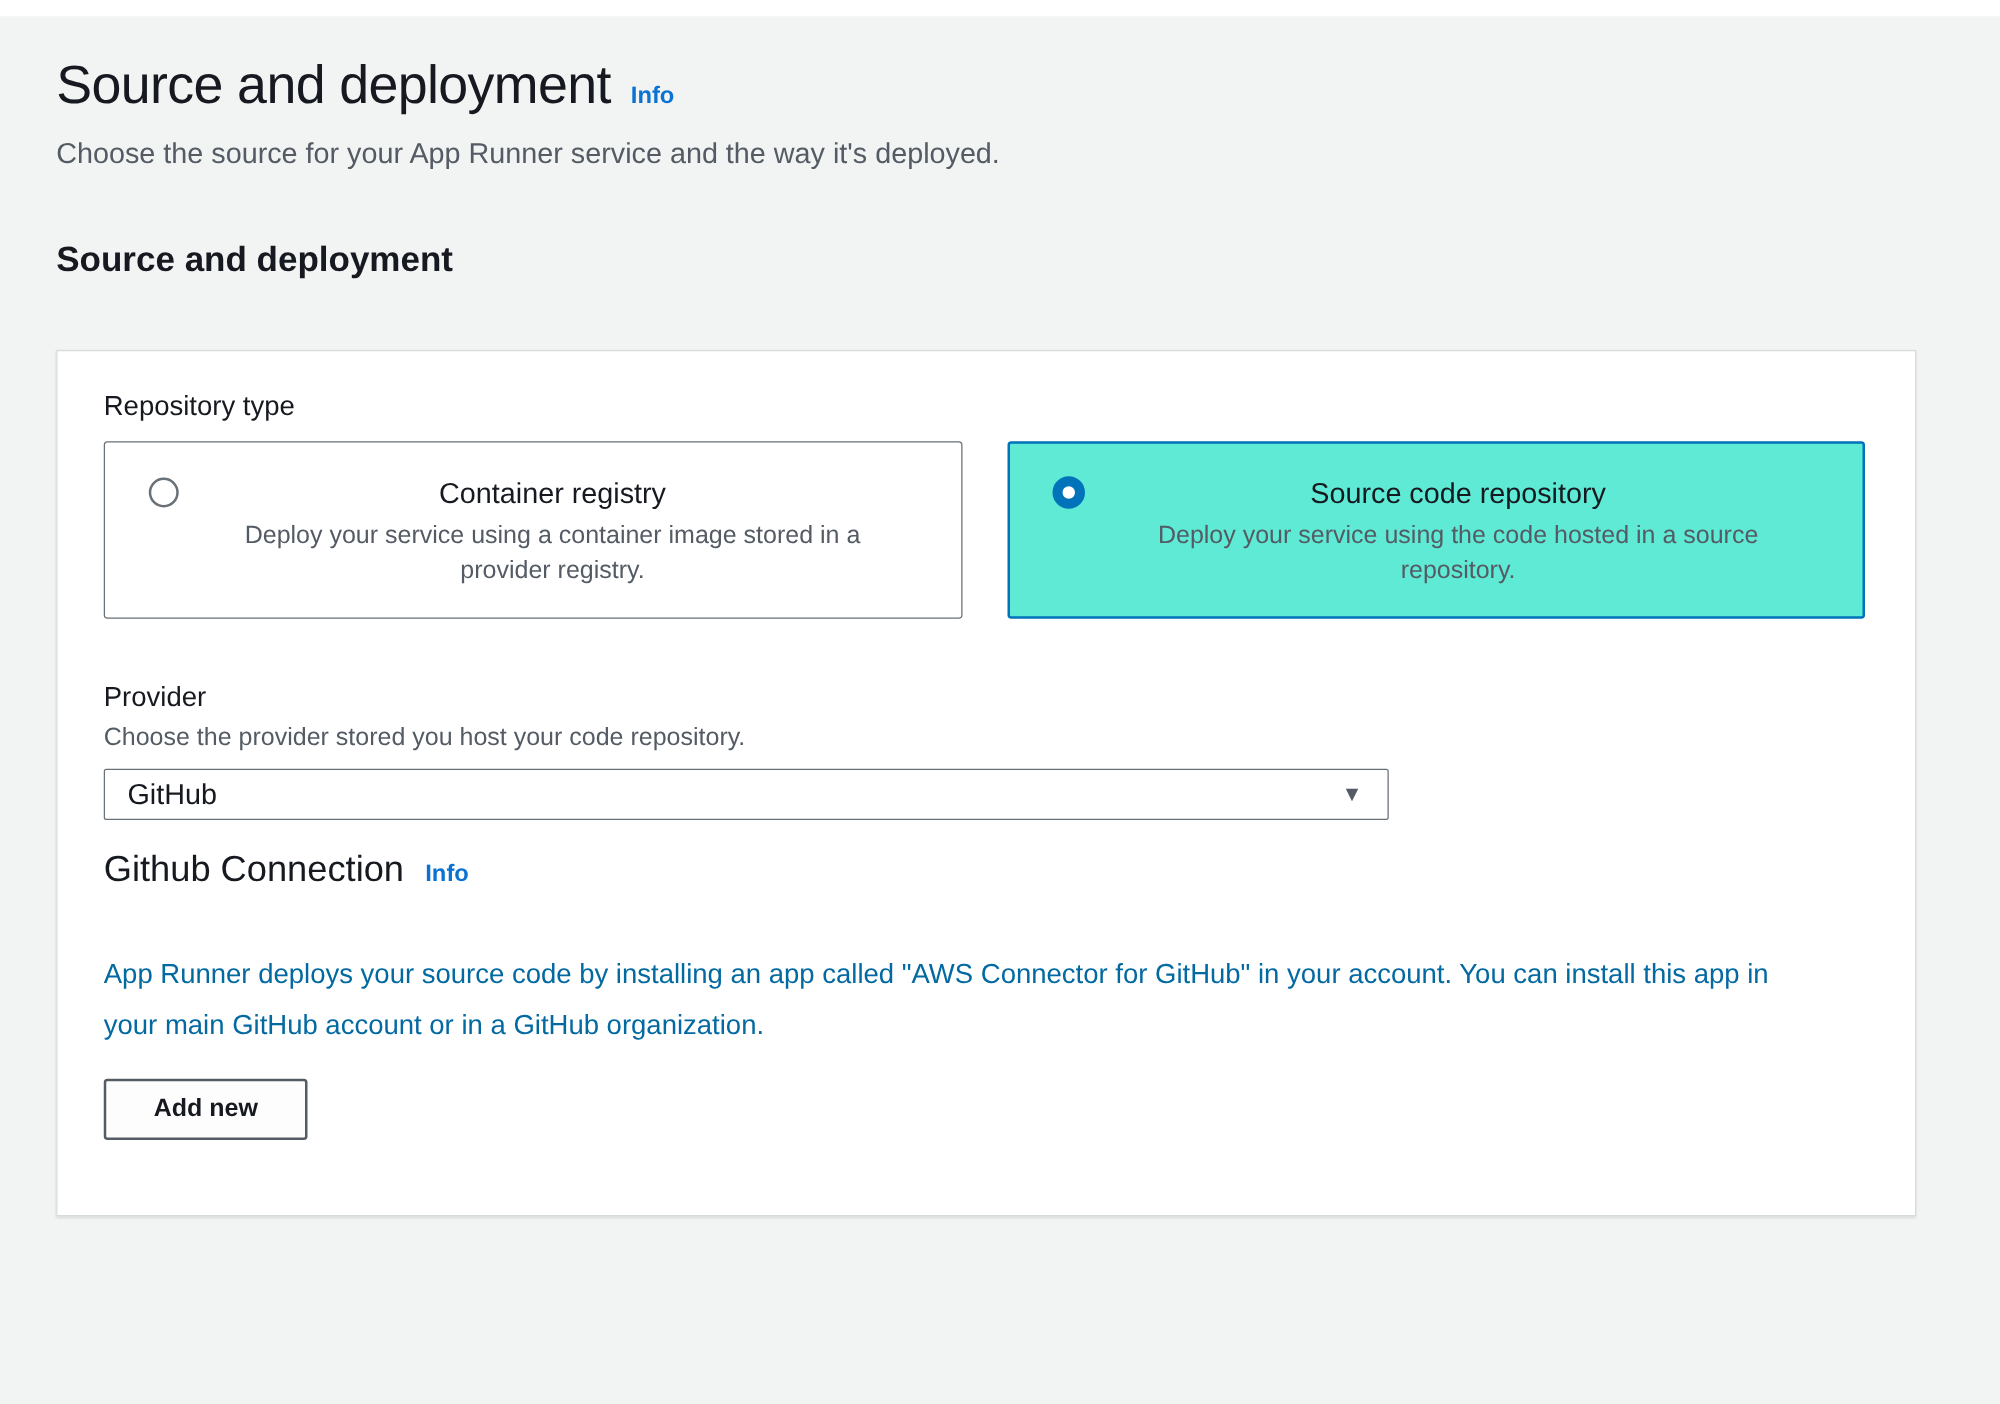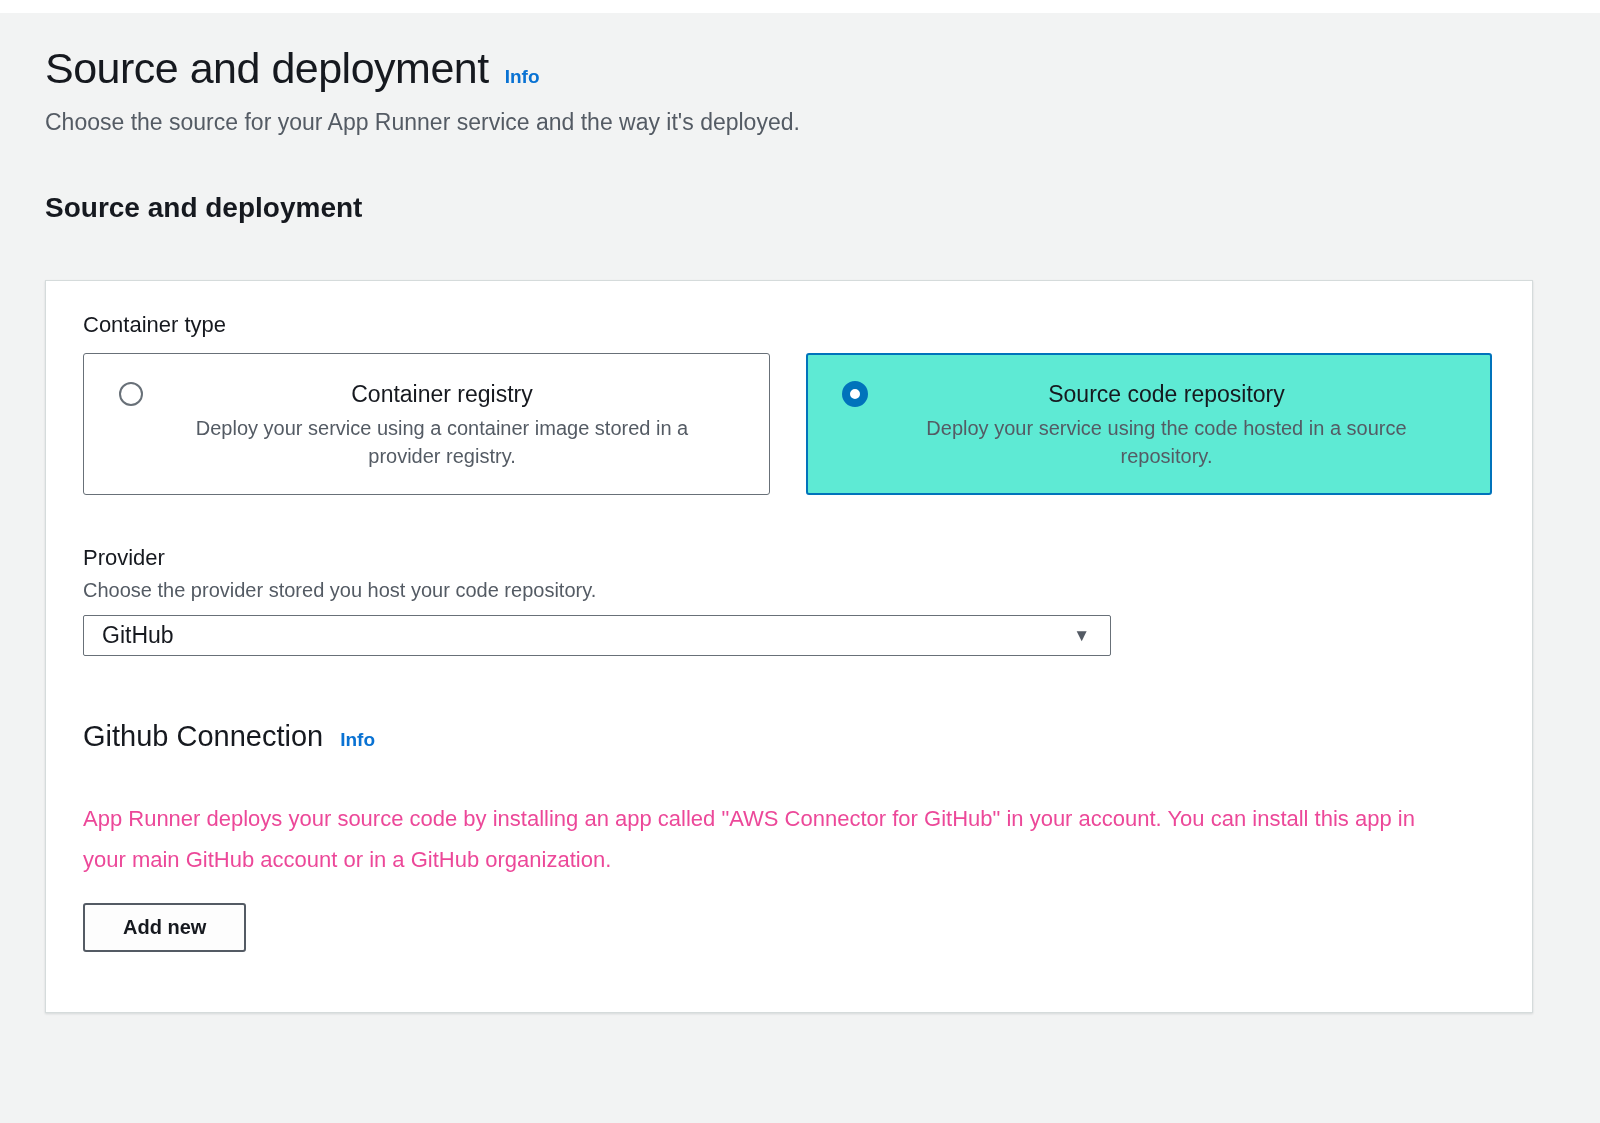--- a/index.html
+++ b/index.html
@@ -115,28 +115,28 @@
     display: flex;
     align-items: center;
     justify-content: space-between;
     padding: 0 20px 0 18px;
     cursor: pointer;
   }
   .select-value { font-size: 23px; color: #16191f; }
   .caret { font-size: 17px; color: #545b64; }
 
   
-  .gh-heading-row { margin-top: 64px; display: flex; align-items: baseline; }
+  .gh-heading-row { margin-top: 24px; display: flex; align-items: baseline; }
   .gh-heading { font-size: 29px; font-weight: 400; color: #16191f; }
   .gh-info { font-size: 19px; font-weight: 700; color: #0972d3; margin-left: 17px; cursor: pointer; text-decoration: none; }
   .gh-paragraph {
     margin-top: 45px;
     font-size: 22px;
     line-height: 41px;
-    color: #ec4899;
+    color: #0369a1;
     max-width: 1380px;
   }
   .add-button {
     margin-top: 23px;
     display: inline-block;
     background: #fdfdfd;
     border: 2px solid #545b64;
     border-radius: 3px;
     padding: 11px 38px;
     font-size: 20px;
@@ -158,21 +158,21 @@
     <a class="info-link">Info</a>
   </div>
   <div class="subtitle">Choose the source for your App Runner service and the way it's deployed.</div>
 
   <h2 class="section-heading">Source and deployment</h2>
 
   <section class="card">
 
     <div class="card-content">
 
-      <div class="field-label">Container type</div>
+      <div class="field-label">Repository type</div>
 
       <div class="tiles">
         <div class="tile">
           <span class="radio"></span>
           <div class="tile-body">
             <div class="tile-title">Container registry</div>
             <div class="tile-desc">Deploy your service using a container image stored in a provider registry.</div>
           </div>
         </div>
 

